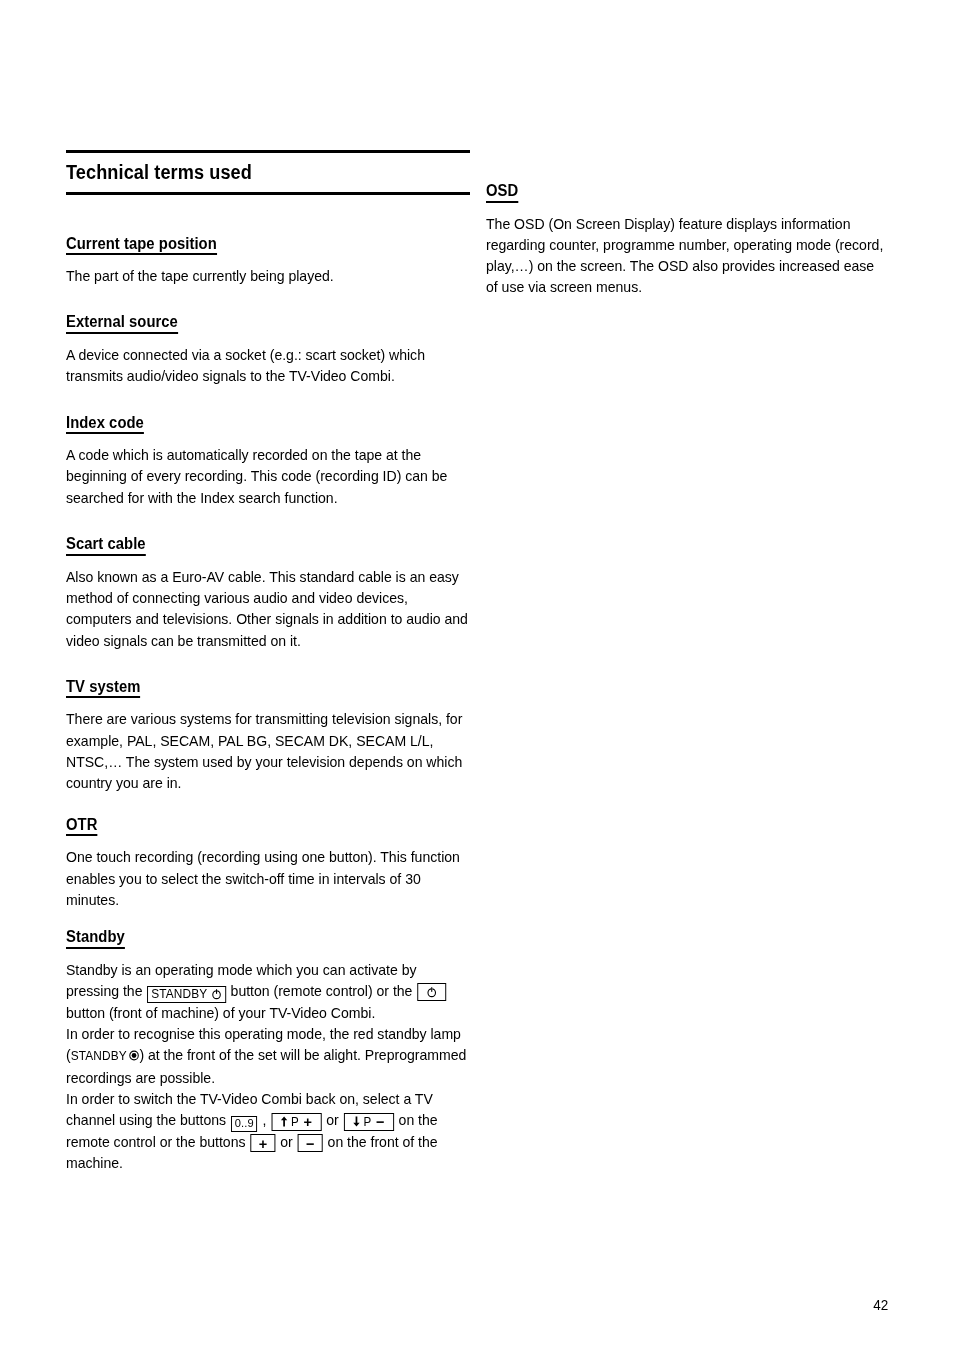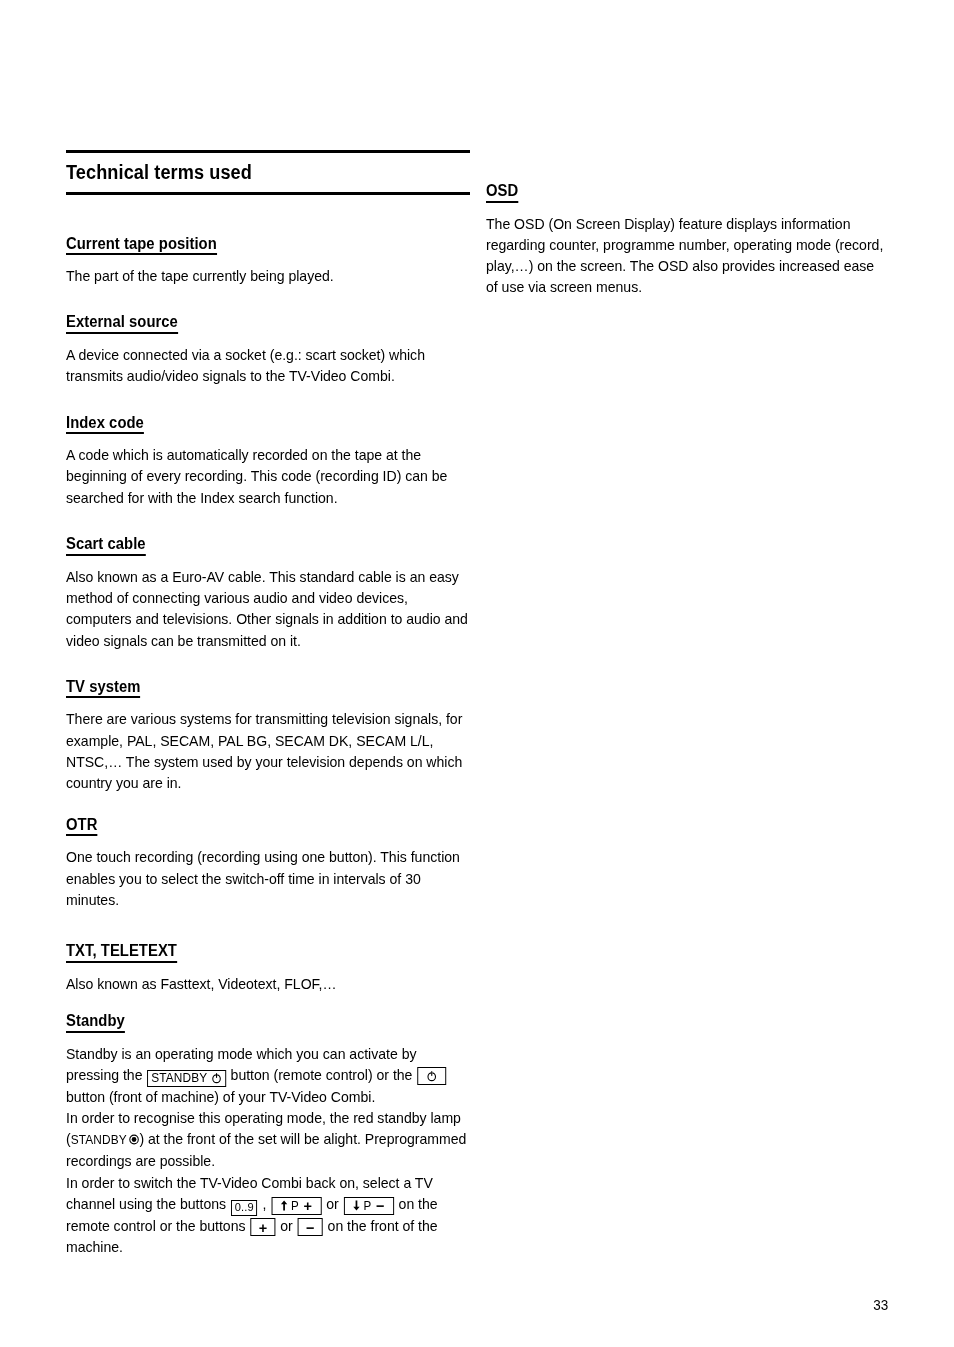--- a/index.html
+++ b/index.html
@@ -261,26 +261,20 @@
       </div>
     </div>
 
     <div class="entry" style="margin-top:21px;">
       <div class="entry-term">OTR</div>
       <div class="entry-body">
         <p>One touch recording (recording using one button). This function enables you to select the switch-off time in intervals of 30 minutes.</p>
       </div>
     </div>
 
-    <div class="entry" style="margin-top:31px;">
-      <div class="entry-term">TXT, TELETEXT</div>
-      <div class="entry-body">
-        <p>Also known as Fasttext, Videotext, FLOF,…</p>
-      </div>
-    </div>
 
     <div class="entry" style="margin-top:17px;">
       <div class="entry-term">Standby</div>
       <div class="entry-body">
         <p><span>Standby is an operating mode which you can activate by pressing the </span><span class="keybox kb-standby">
               <span class="smallcaps">STANDBY</span>
               <span class="glyph-power">
                 <svg viewBox="0 0 16 16" width="12" height="12" aria-hidden="true">
                   <circle cx="8" cy="9" r="5.2" fill="none" stroke="#000" stroke-width="1.5"></circle>
                   <rect x="7.1" y="1.2" width="1.8" height="7" fill="#fff"></rect>
@@ -328,15 +322,15 @@
 
   <div class="col-right">
     <div class="entry">
       <div class="entry-term">OSD</div>
       <div class="entry-body">
         <p>The OSD (On Screen Display) feature displays information regarding counter, programme number, operating mode (record, play,…) on the screen. The OSD also provides increased ease of use via screen menus.</p>
       </div>
     </div>
   </div>
 
-  <div class="folio">33</div>
+  <div class="folio">42</div>
 
 </div>
 
 </body></html>

